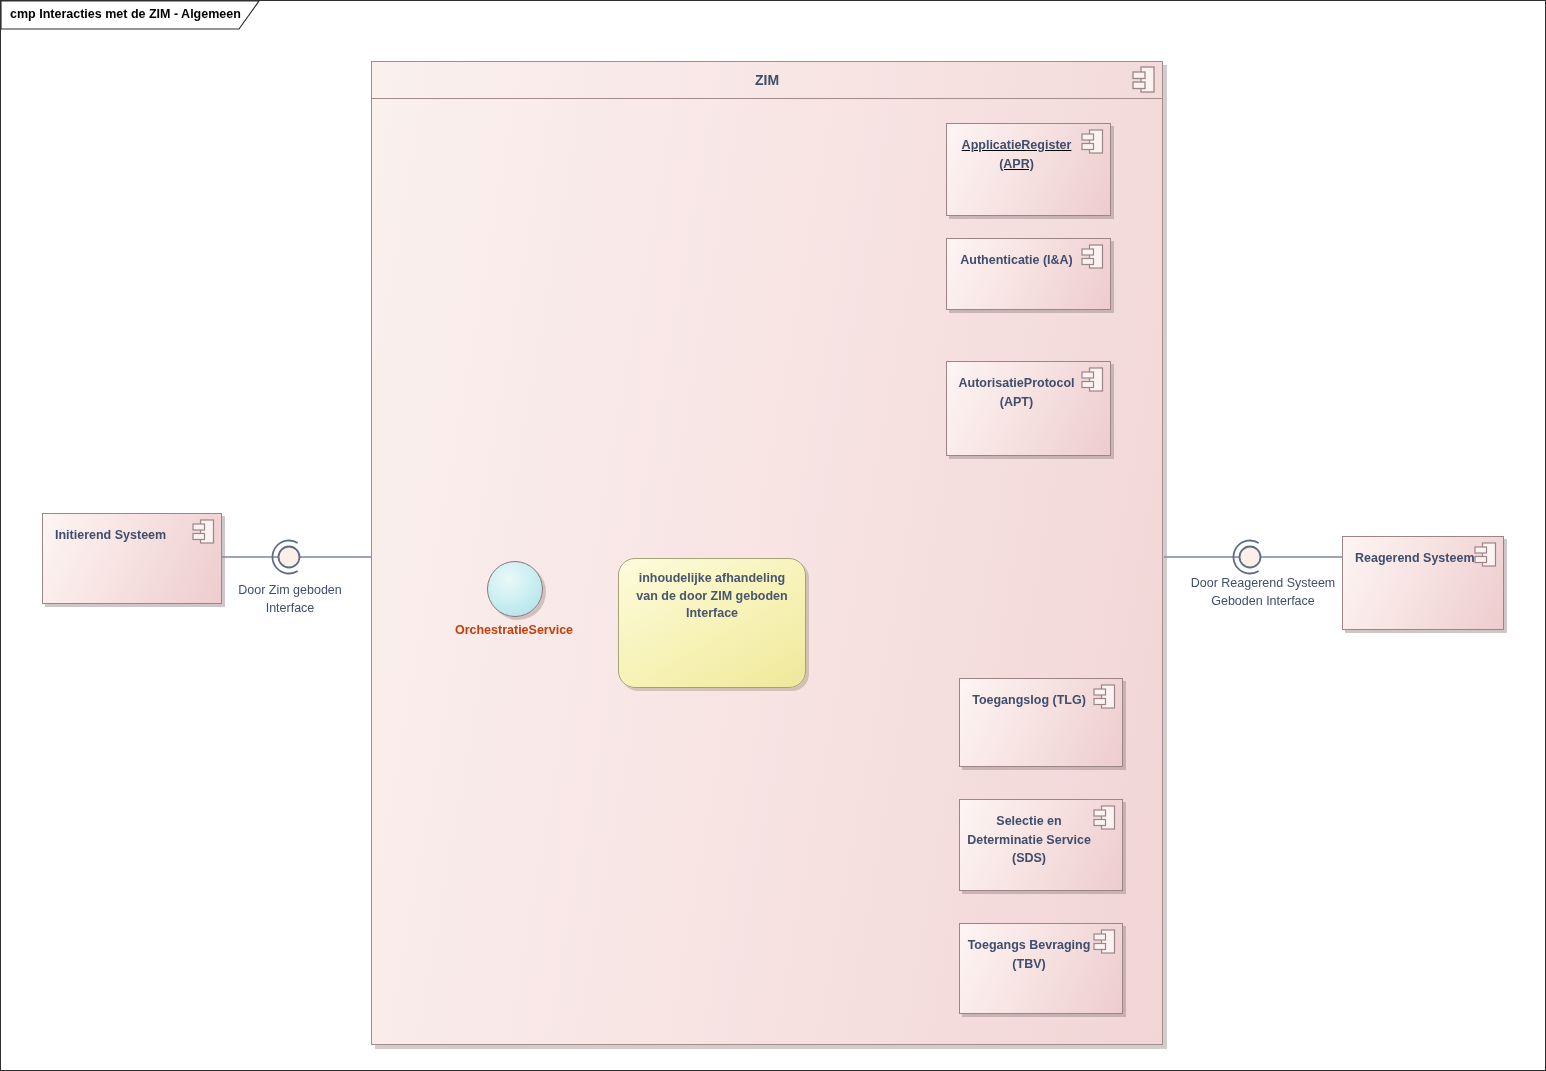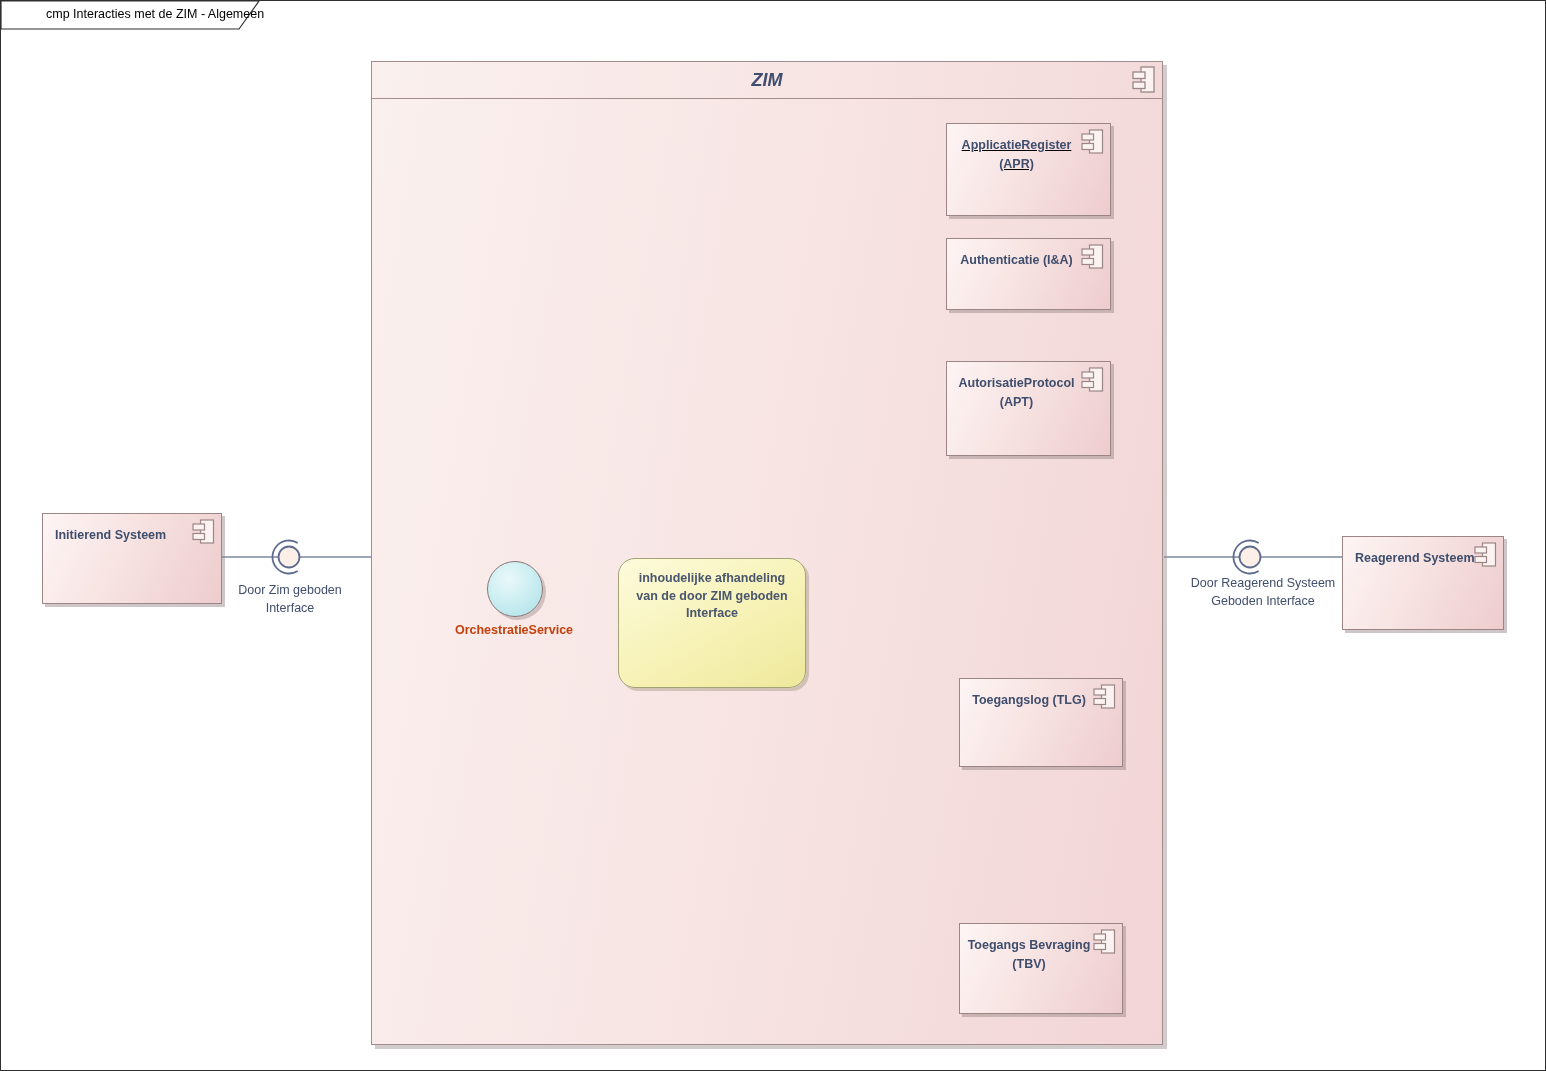--- a/index.html
+++ b/index.html
@@ -3,32 +3,31 @@
 <meta charset="utf-8">
 <style>
   html,body{margin:0;padding:0;background:#ffffff;}
   .canvas{
     position:relative;width:1546px;height:1071px;background:#ffffff;
     border:1px solid #2f2f2f;box-sizing:border-box;overflow:hidden;
     font-family:"Liberation Sans",sans-serif;
   }
   .wires{position:absolute;left:0;top:0;}
   .tab-label{
-    position:absolute;left:9px;top:6px;font-size:12.5px;font-weight:normal;color:#000;
+    position:absolute;left:9px;top:6px;font-size:12.5px;font-weight:bold;color:#000;
     white-space:nowrap;
-    margin-left:36px;
   }
   .zim{
     position:absolute;left:370px;top:60px;width:792px;height:984px;box-sizing:border-box;
     border:1px solid #a38c8c;
     background:linear-gradient(100deg,#faf0ee 0%,#f7e4e3 50%,#f2d5d6 100%);
     box-shadow:4px 4px 0 rgba(150,133,133,.42);
   }
   .zim-header{height:36px;border-bottom:1px solid #a38c8c;position:relative;}
-  .zim-title{line-height:36px;text-align:center;font-size:18px;font-weight:bold;color:#3f4e6d;font-style:italic;}
+  .zim-title{line-height:36px;text-align:center;font-size:14px;font-weight:bold;color:#3f4e6d;}
   .comp{
     position:absolute;box-sizing:border-box;border:1px solid #9c8585;
     background:linear-gradient(115deg,#fdf5f4 0%,#f6e1e0 50%,#eeccce 100%);
     box-shadow:3px 3px 0 rgba(148,130,130,.45);
   }
   .icon{position:absolute;top:5px;right:5px;width:24px;height:27px;}
   .icon svg{display:block;}
   .clabel{
     font-weight:bold;color:#3f4e6d;font-size:12.5px;line-height:18.5px;
     text-align:center;padding:12px 30px 0 6px;
@@ -159,20 +158,34 @@
           <rect x="1" y="5" width="11.5" height="6"></rect>
           <rect x="1" y="14.5" width="11.5" height="6"></rect>
       </svg>
     </span>
     <div class="clabel">
       <div>AutorisatieProtocol</div>
       <div>(APT)</div>
     </div>
   </div>
 
+  <div class="comp" style="left:958px;top:798px;width:164px;height:92px;">
+    <span class="icon">
+      <svg width="23" height="26" viewBox="0 0 23 26" fill="#fbf3f1" stroke="#9c8585" stroke-width="1.2">
+        <rect x="8.5" y="1" width="13" height="23"></rect>
+          <rect x="1" y="5" width="11.5" height="6"></rect>
+          <rect x="1" y="14.5" width="11.5" height="6"></rect>
+      </svg>
+    </span>
+    <div class="clabel">
+      <div>Selectie en</div>
+      <div>Determinatie Service</div>
+      <div>(SDS)</div>
+    </div>
+  </div>
 
   <div class="comp" style="left:958px;top:922px;width:164px;height:91px;">
     <span class="icon">
       <svg width="23" height="26" viewBox="0 0 23 26" fill="#fbf3f1" stroke="#9c8585" stroke-width="1.2">
         <rect x="8.5" y="1" width="13" height="23"></rect>
           <rect x="1" y="5" width="11.5" height="6"></rect>
           <rect x="1" y="14.5" width="11.5" height="6"></rect>
       </svg>
     </span>
     <div class="clabel">

